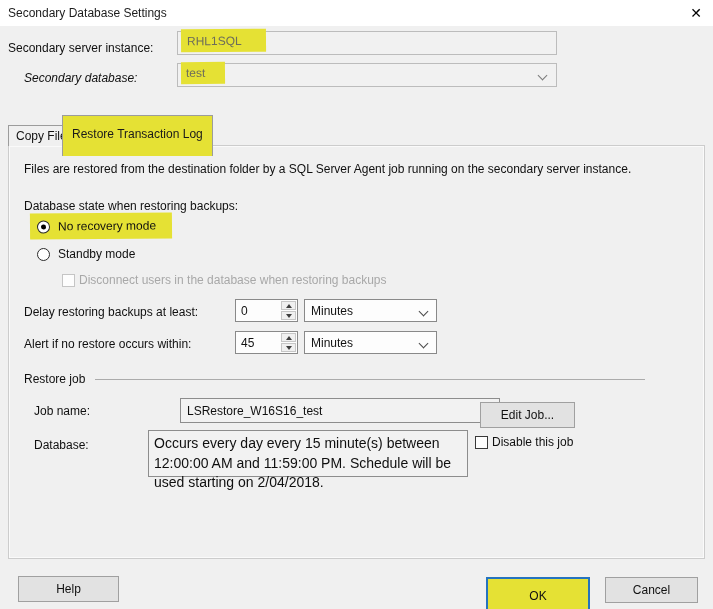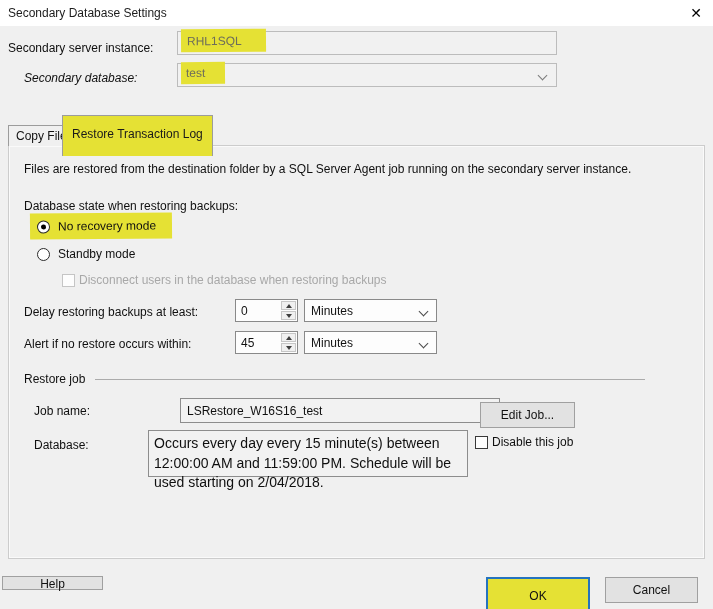--- a/index.html
+++ b/index.html
@@ -95,21 +95,21 @@
 
   
   .ro-box { background: #f2f2f2; border: 1px solid #8d8d8d; font-size: 12px; color: #0f0f0f; }
 
   
   .win-btn {
     font-family: inherit; font-size: 12px; color: #111;
     background: #e2e2e2; border: 1px solid #a0a0a0;
     text-align: center; cursor: default;
   }
-  .btn-help   { left: 2px;  top: 576px; width: 101px; height: 14px; }
+  .btn-help   { left: 18px;  top: 576px; width: 101px; height: 26px; }
   .btn-ok     {
     left: 486px; top: 577px; width: 104px; height: 38px;
     background: var(--highlight, #e5e134);
     border: 2px solid var(--focus-blue, #2573bf);
   }
   .btn-cancel { left: 605px; top: 577px; width: 93px; height: 26px; }
 </style>
 </head>
 <body>
 

